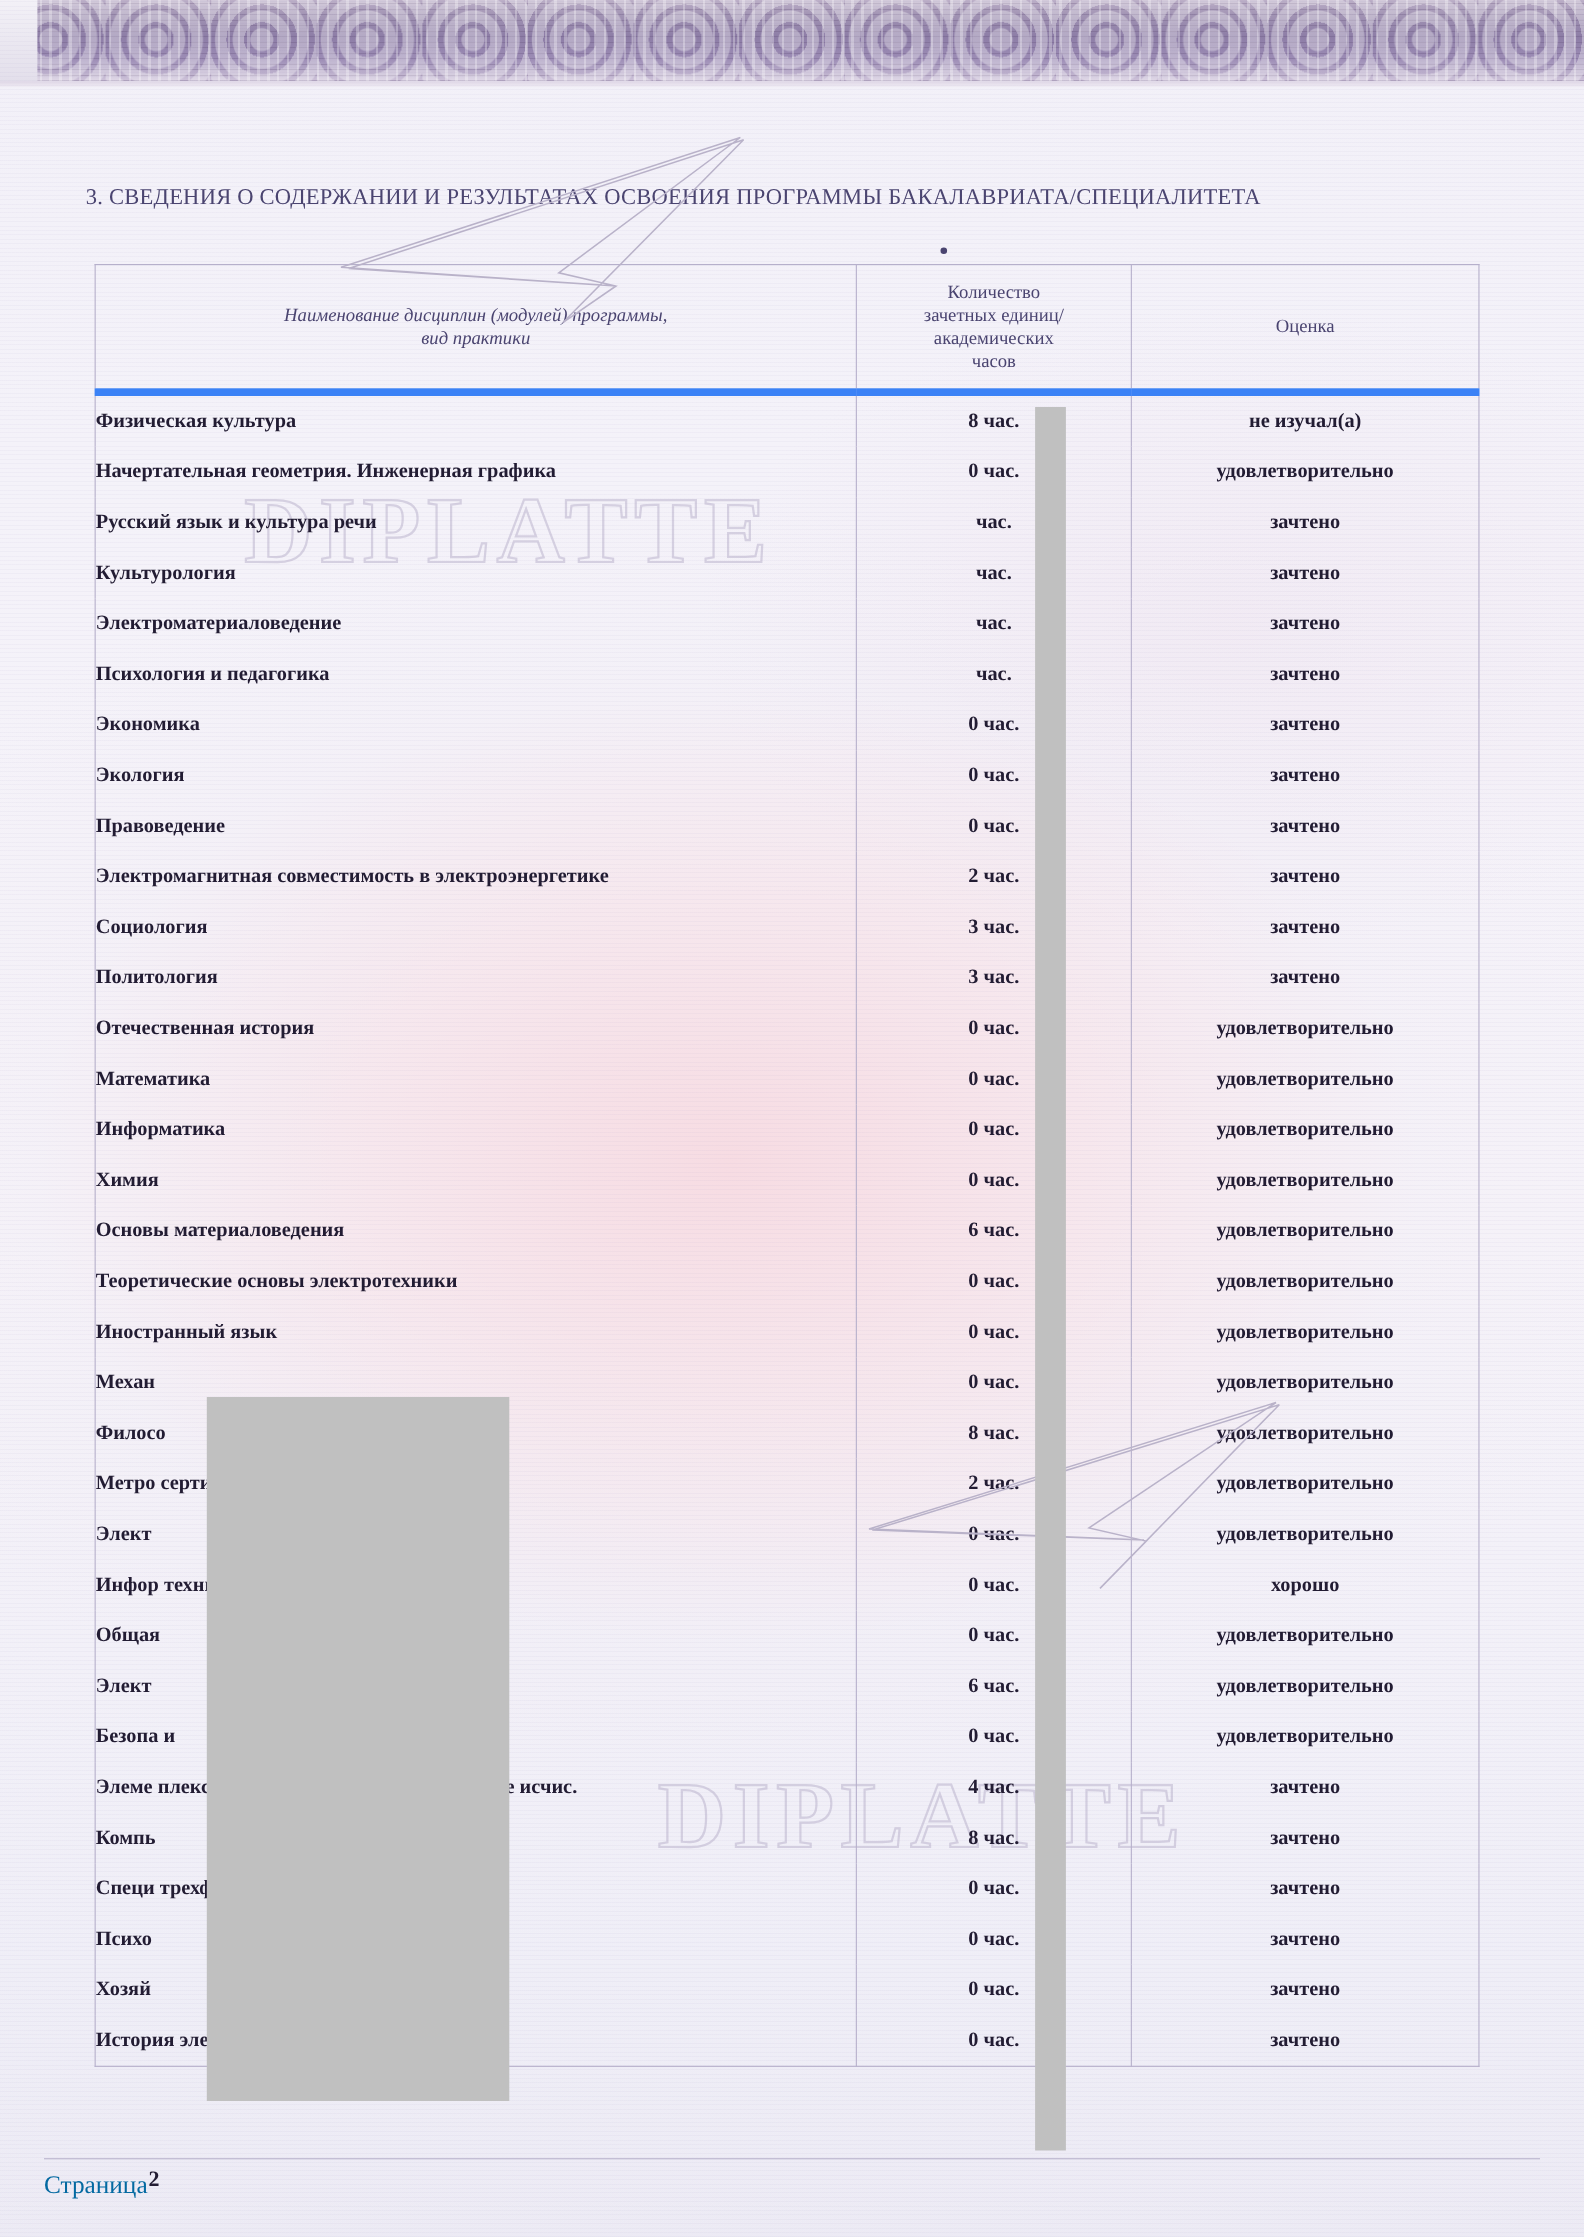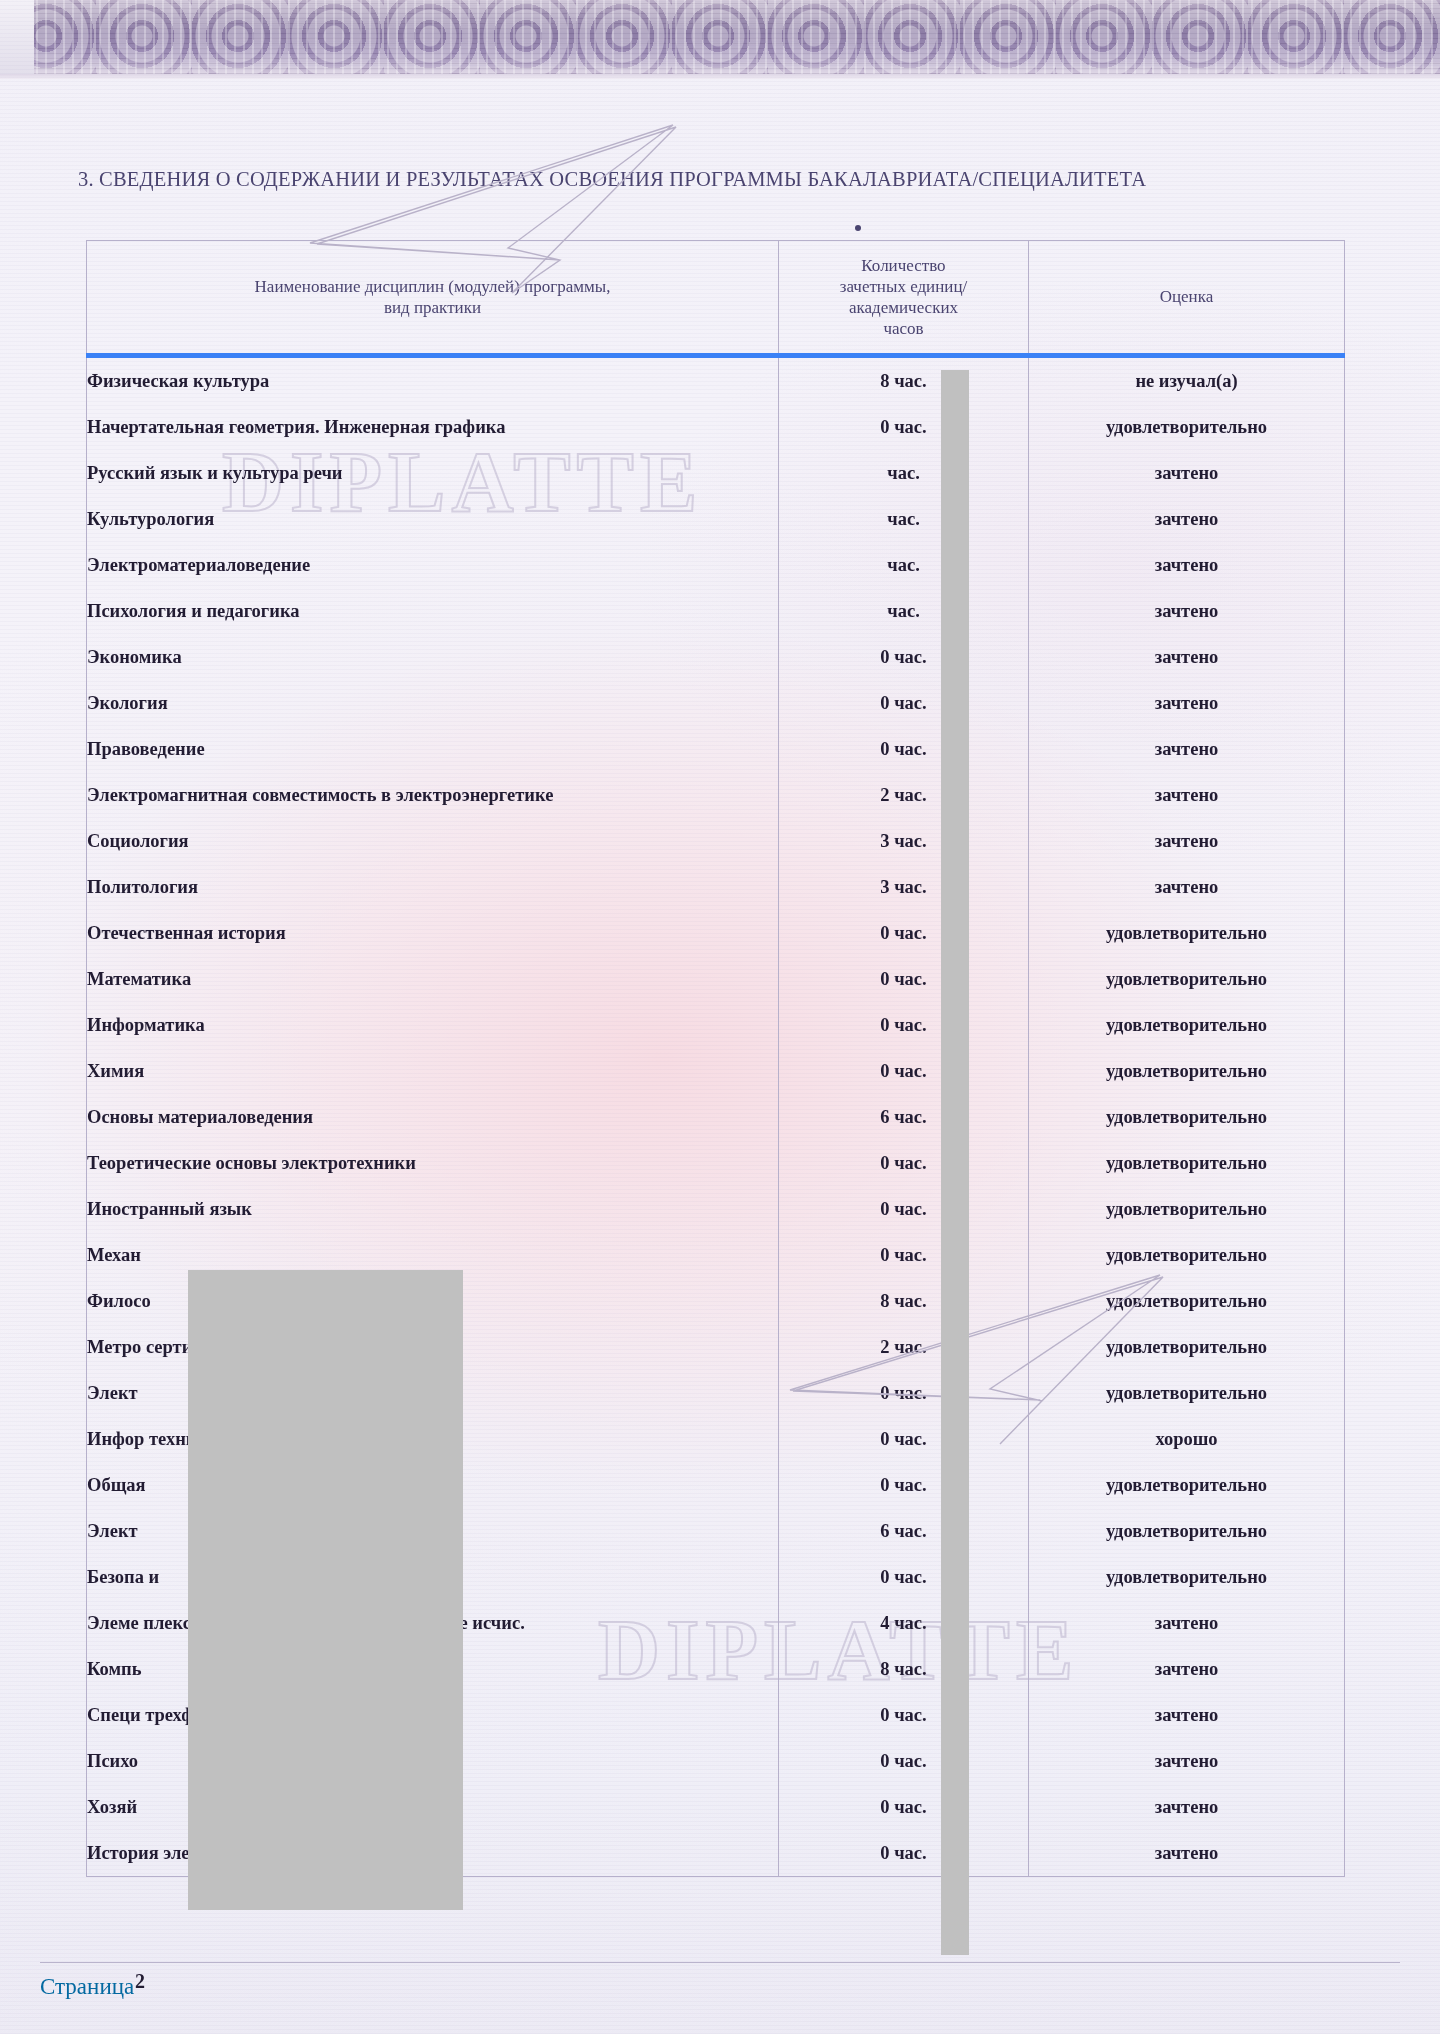--- a/index.html
+++ b/index.html
@@ -141,21 +141,21 @@
     font-size: 18.5px;
     color: #221c33;
     font-weight: 700;
     vertical-align: middle;
     border-left: 1px solid #b6b0cb;
     border-right: 1px solid #b6b0cb;
     border-top: 0;
     border-bottom: 0;
   }
   #grades-table tbody tr:last-child td { border-bottom: 1px solid #b6b0cb; }
-  #grades-table tbody tr:first-child td { border-top: 5px solid #3b82f6; }
+  #grades-table tbody tr:first-child td { border-top: 7px solid #3b82f6; }
   td.c-name { text-align: left; padding-left: 16px; line-height: 1.2; }
   td.c-hours { text-align: center; }
   td.c-mark  { text-align: center; }
   .col-name  { width: 692px; }
   .col-hours { width: 250px; }
   .col-mark  { width: 316px; }
 
   
   #footer {
     position: absolute;
@@ -201,21 +201,21 @@
   <div id="section-title">3. СВЕДЕНИЯ О СОДЕРЖАНИИ И РЕЗУЛЬТАТАХ ОСВОЕНИЯ ПРОГРАММЫ БАКАЛАВРИАТА/СПЕЦИАЛИТЕТА</div>
 
   <table id="grades-table">
     <colgroup>
       <col class="col-name">
       <col class="col-hours">
       <col class="col-mark">
     </colgroup>
     <thead>
       <tr>
-        <th style="white-space: pre-line;">Наименование дисциплин (модулей) программы,
+        <th style="white-space: pre-line; font-style: italic;">Наименование дисциплин (модулей) программы,
 вид практики</th>
         <th style="white-space: pre-line;">Количество
 зачетных единиц/
 академических
 часов</th>
         <th>Оценка</th>
       </tr>
     </thead>
     <tbody id="table-body">
         <tr>

